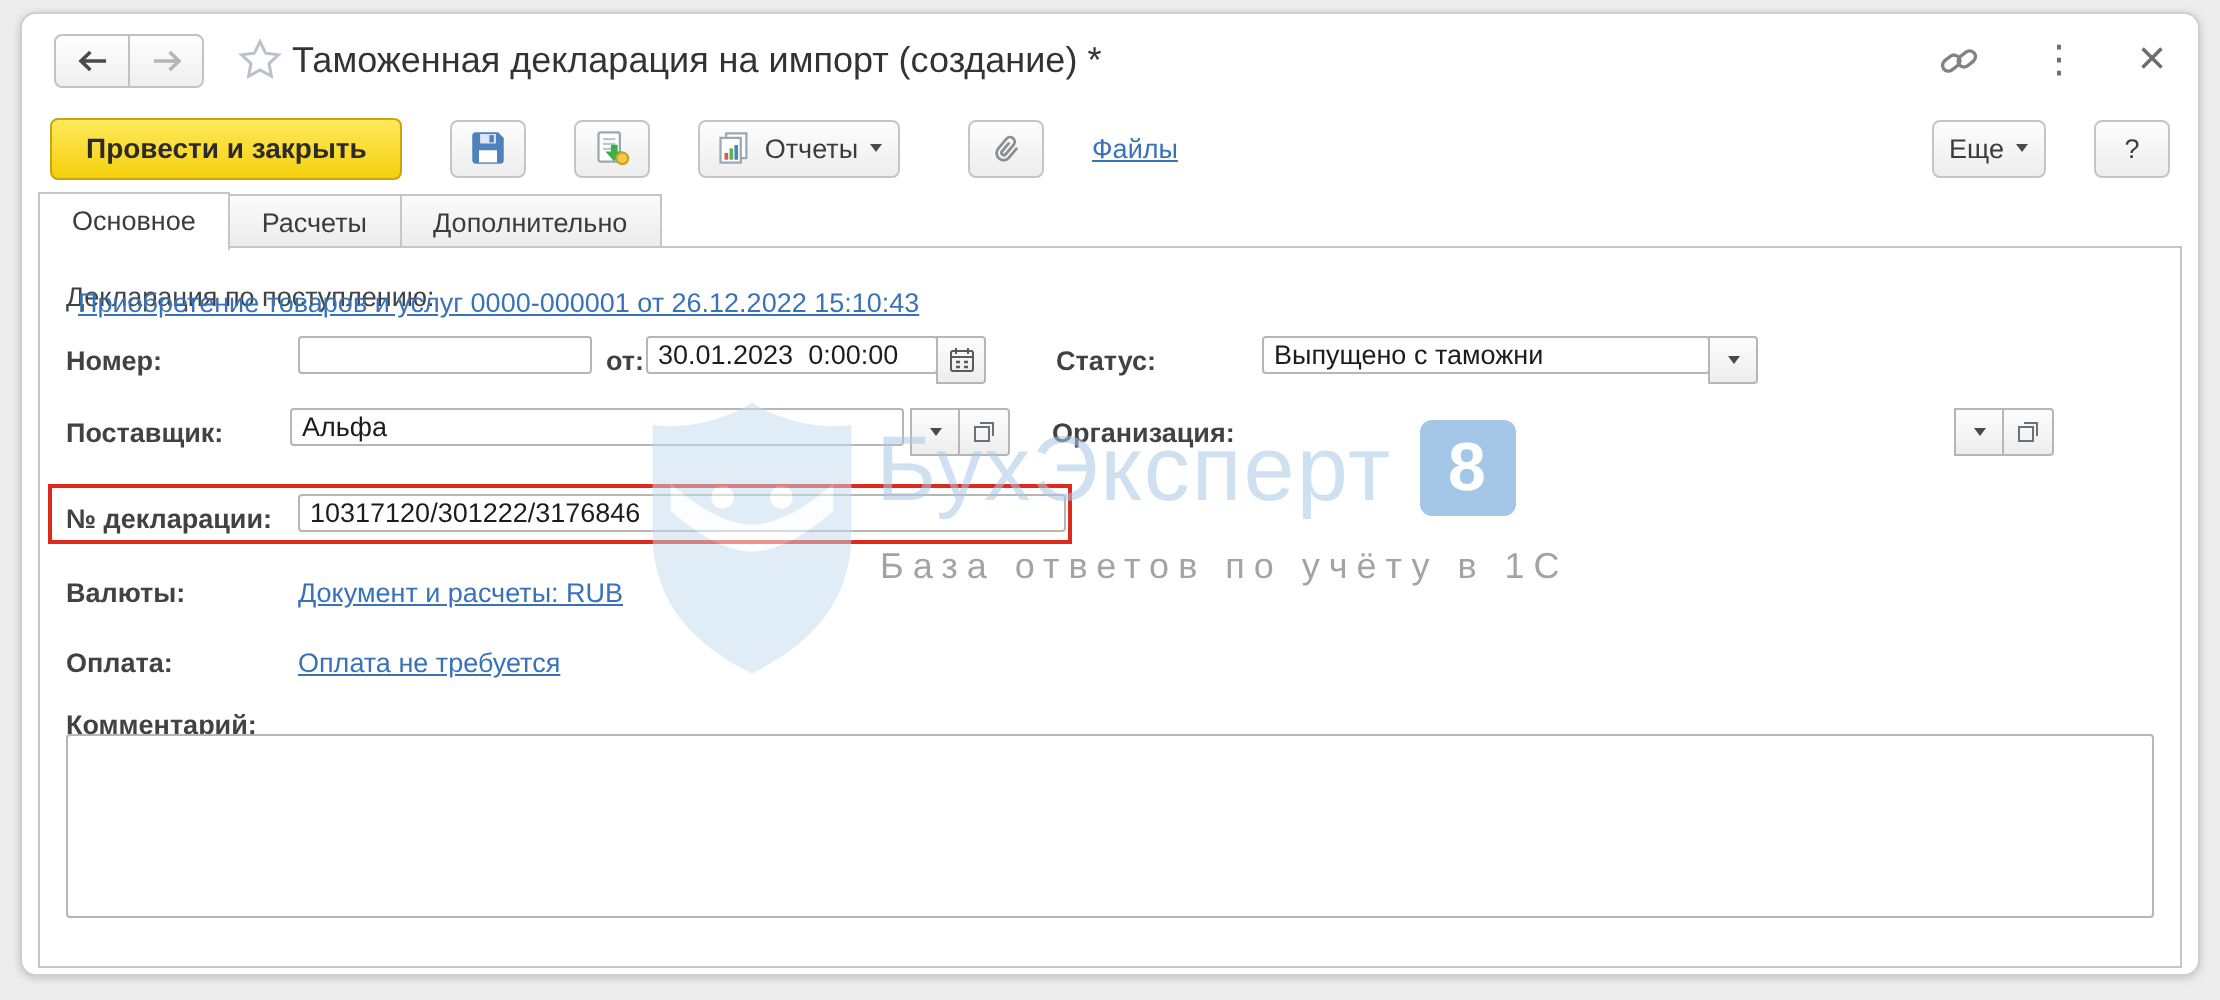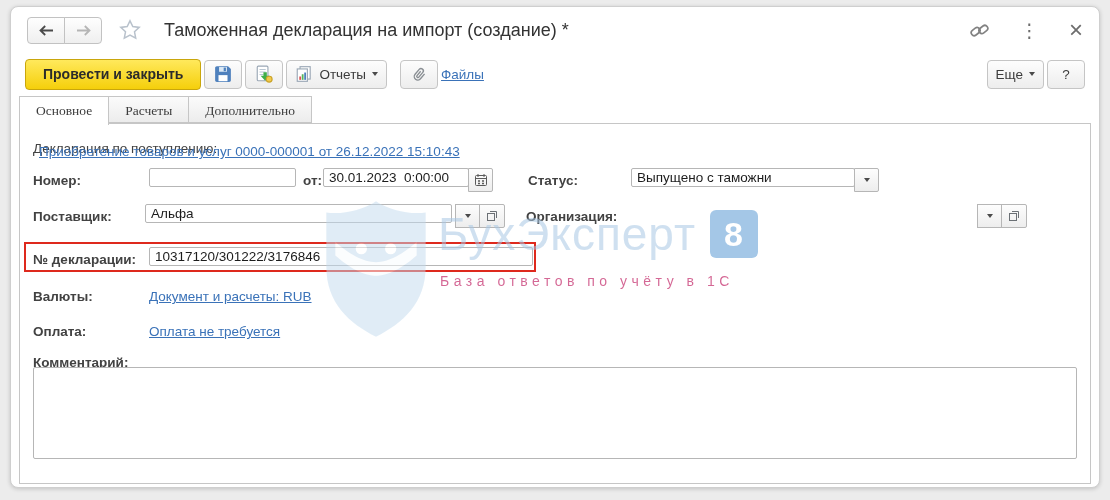--- a/index.html
+++ b/index.html
@@ -18,44 +18,44 @@
   
   .titlebar { position:absolute; top:0; left:0; right:0; height:46px;
     display:flex; align-items:center; padding:0 16px; }
   .nav-group { display:flex; }
   .nav-btn { width:38px; height:27px; border:1px solid #c2c2c2;
     background:linear-gradient(#fefefe,#efefef); display:flex; align-items:center;
     justify-content:center; cursor:pointer; padding:0; }
   .nav-btn.back { border-radius:4px 0 0 4px; }
   .nav-btn.fwd  { border-radius:0 4px 4px 0; margin-left:-1px; }
   .star-wrap { margin-left:16px; display:flex; align-items:center; cursor:pointer; }
-  .title { margin-left:22px; font-size:18px; color:#333; white-space:nowrap; }
+  .title { margin-left:4px; font-size:18px; color:#333; white-space:nowrap; }
   .tb-right { margin-left:auto; display:flex; align-items:center; gap:30px; }
   .tb-right .glyph { color:#6d6d6d; cursor:pointer; line-height:1; }
   .kebab { font-size:19px; }
   .closex { font-size:24px; }
   
   .toolbar { position:absolute; top:48px; left:0; right:0; height:38px;
-    display:flex; align-items:center; padding:0 14px; gap:3px;justify-content:space-between; }
+    display:flex; align-items:center; padding:0 14px; gap:24px;justify-content:space-between; }
   .btn-yellow { height:31px; padding:0 17px; font-size:14px; font-weight:bold;
     color:#2b2b2b; background:linear-gradient(#ffe95c,#f5cf0b);
     border:1px solid #c9a60c; border-radius:4px; cursor:pointer;
     font-family:inherit; }
   .icon-btn { height:29px; min-width:38px; border:1px solid #c5c5c5; border-radius:4px;
     background:linear-gradient(#fdfdfd,#ededed); display:flex; align-items:center;
     justify-content:center; gap:6px; cursor:pointer; font-size:13.5px; color:#3c3c3c;
     padding:0 8px; font-family:inherit; }
   .toolbar .attach { margin-left:10px; }
   .link { color:#3a72b8; text-decoration:underline; font-size:13.5px; cursor:pointer; }
   .spacer { flex:1; }
   .tri { width:0; height:0; border-left:3.5px solid transparent;
     border-right:3.5px solid transparent; border-top:4.5px solid #4a4a4a; }
   
   .tabs { position:absolute; top:89px; left:8px; height:28px; display:flex;
-    z-index:3;font-family:Liberation Serif, serif; }
+    align-items:flex-end; z-index:3; }
   .tab { height:27px; padding:6px 16px 0; font-size:13.5px; color:#3c3c3c;
     background:linear-gradient(#fbfbfb,#ececec); border:1px solid #c6c6c6;
     cursor:pointer; white-space:nowrap; }
   .tab + .tab { margin-left:-1px; }
   .tab.active { background:#fff; height:29px; margin-bottom:-1px; border-bottom:none;
     position:relative; z-index:2; }
   
   .panel { position:absolute; top:116px; left:8px; right:8px; height:361px;
     border:1px solid #c6c6c6; background:#fff; }
   .prow { position:absolute; left:13px; right:13px; height:24px; }
@@ -77,22 +77,22 @@
   
   .watermark { position:absolute; inset:0; pointer-events:none; z-index:6; }
   .wm-shield { position:absolute; left:306px; top:192px; width:118px; height:140px;
     opacity:.5; }
   .wm-brand { position:absolute; left:427px; top:200px; display:flex;
     align-items:center; gap:14px; font-size:46px; font-weight:500;
     color:#a9c8e4; opacity:.55; letter-spacing:1px; white-space:nowrap; }
   .wm-badge { width:48px; height:48px; background:#5b9bd5; color:#fff;
     border-radius:6px; display:flex; align-items:center; justify-content:center;
     font-size:34px; font-weight:bold; }
-  .wm-tagline { position:absolute; left:429px; top:266px; font-size:14px;
-    letter-spacing:4.5px; color:#be185d; opacity:.65; white-space:nowrap; }
+  .wm-tagline { position:absolute; left:429px; top:266px; font-size:18px;
+    letter-spacing:4.5px; color:#737373; opacity:.65; white-space:nowrap; }
 </style>
 </head>
 <body>
 
 <div class="window">
 
   <div class="titlebar">
     <div class="nav-group">
       <button class="nav-btn back">
         <svg width="15" height="11" viewBox="0 0 15 11">

